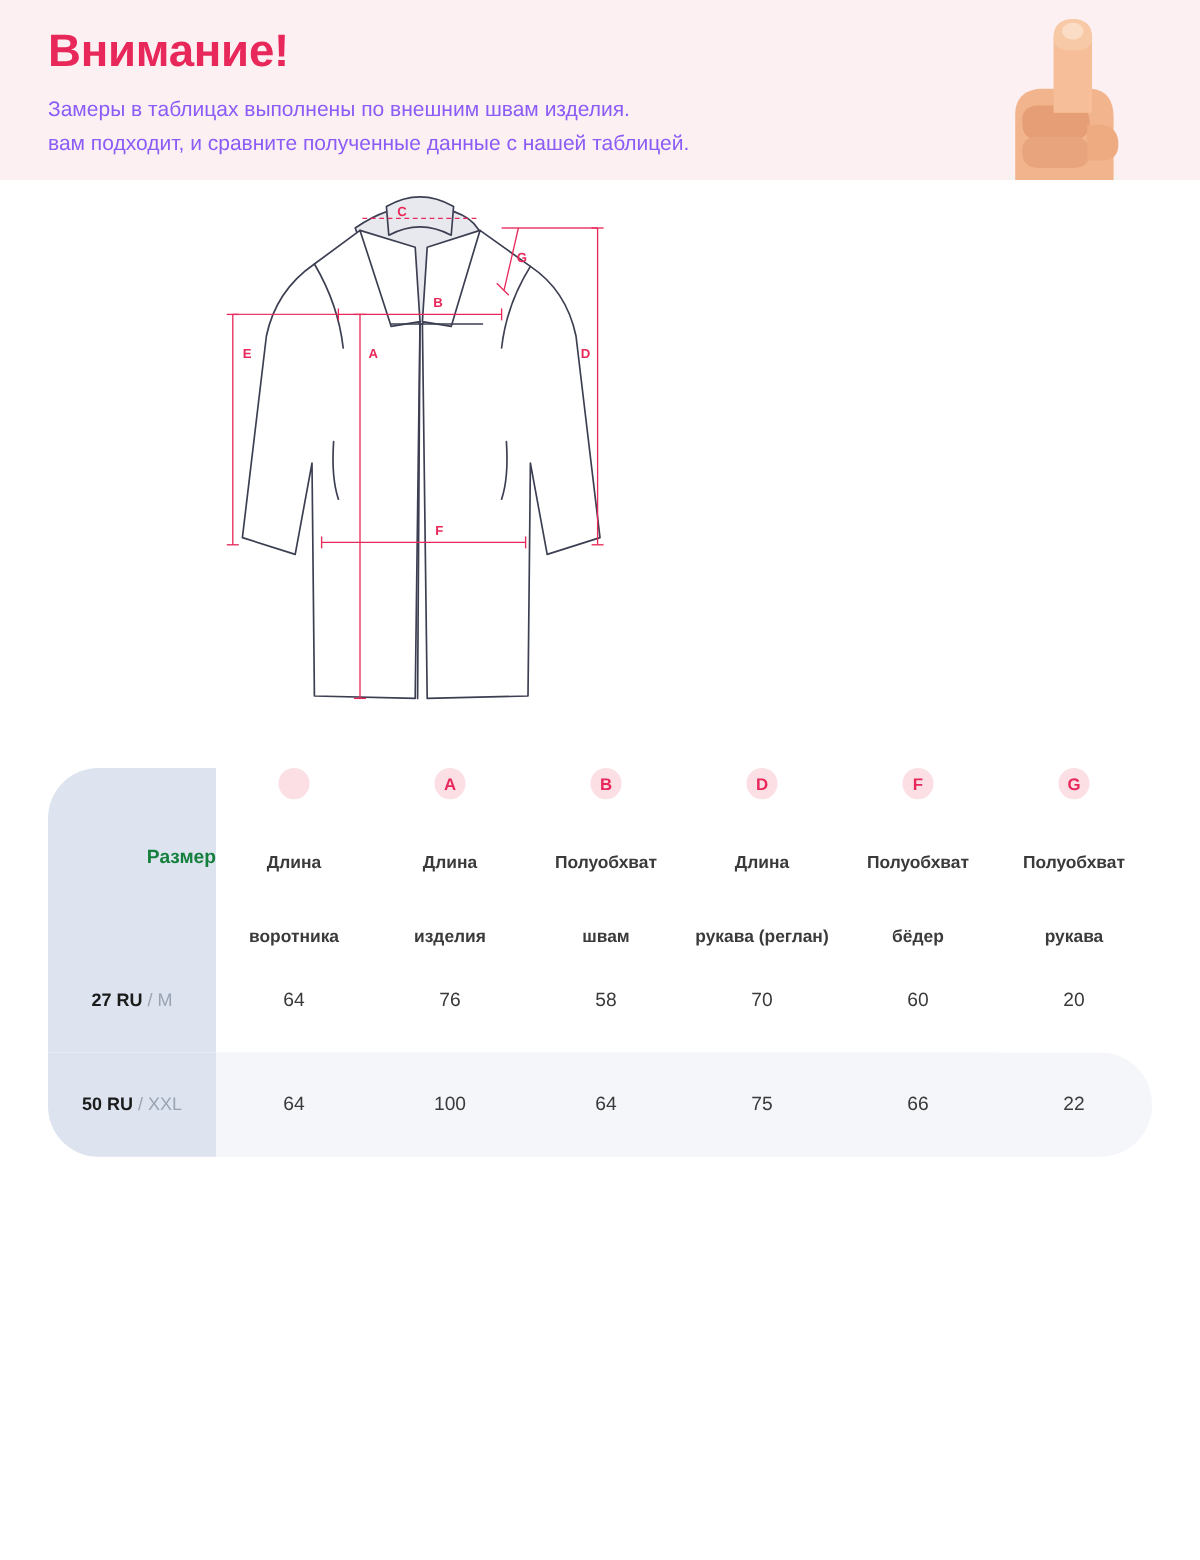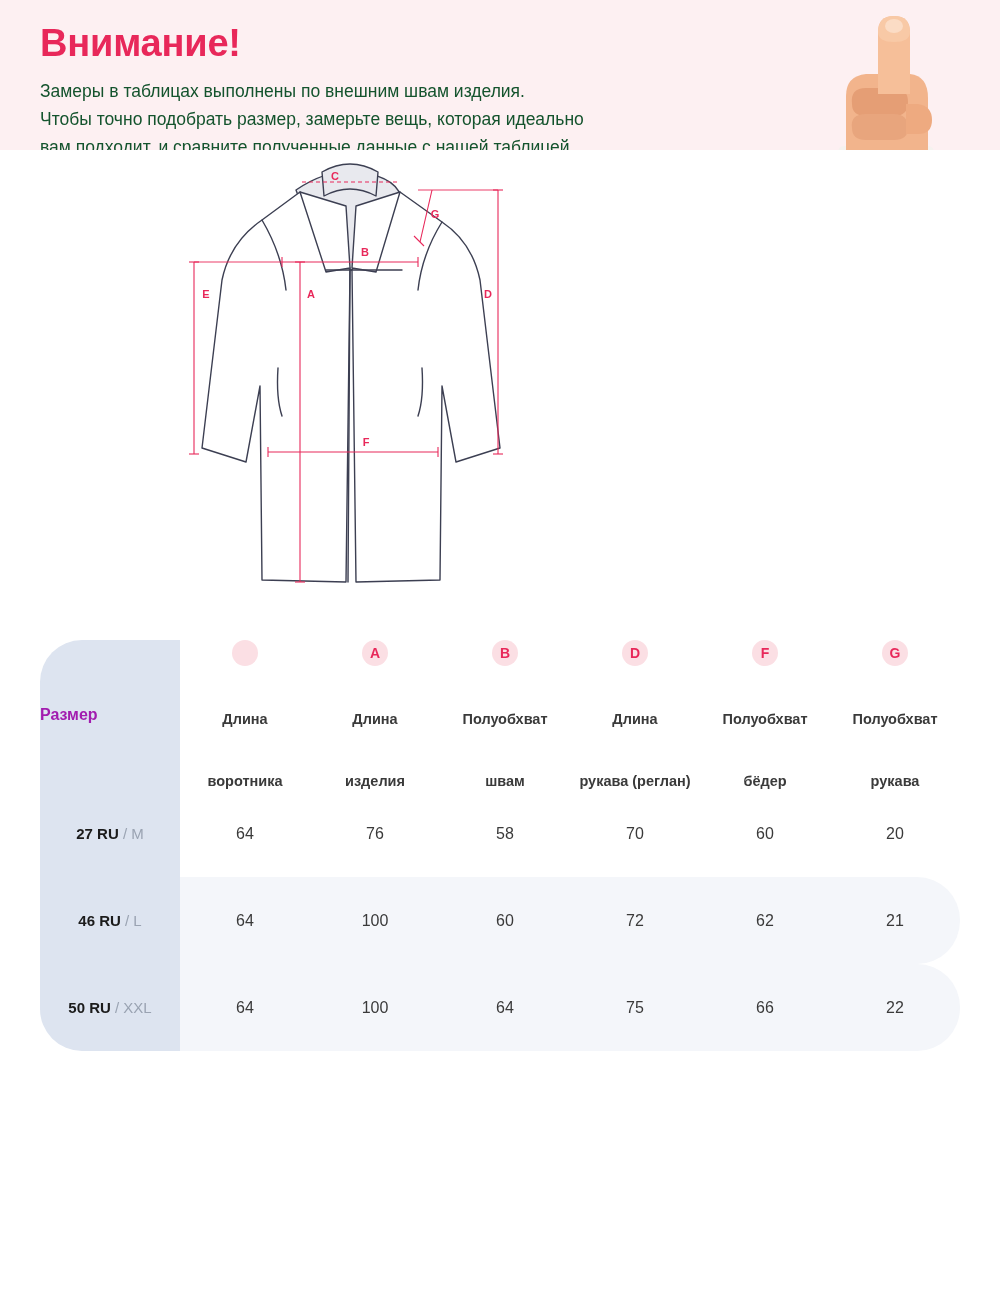--- a/index.html
+++ b/index.html
@@ -26,21 +26,21 @@
   .notice-title {
     font-size: 38px;
     font-weight: bold;
     color: #e8285a;
     margin: 0 0 12px 0;
     letter-spacing: -0.2px;
   }
   .notice-line {
     font-size: 17.5px;
     line-height: 28px;
-    color: #14532d;
+    color: #8b5cf6;
   }
   .hand {
     position: absolute;
     right: 58px;
     top: 8px;
     width: 110px;
     height: 208px;
   }
 
   
@@ -70,24 +70,24 @@
     margin: 0;
   }
 
   
   .hdr-size {
     width: 140px;
     background: #dde4f0;
     border-top-left-radius: 42px;
     height: 100px;
     vertical-align: middle;
-    text-align: left;
+    text-align: right;
     font-size: 16px;
     font-weight: bold;
-    color: #a21caf;
+    color: #15803d;
   }
   .hdr-col {
     height: 100px;
     vertical-align: middle;
     text-align: center;
     background: #ffffff;
   }
   .badge {
     width: 26px;
     height: 26px;
@@ -135,21 +135,20 @@
     border-bottom-right-radius: 43px;
   }
   tr.last-row td.size-cell { border-bottom-left-radius: 42px; }
 </style>
 </head>
 <body>
 
 <div class="notice">
   <div class="notice-title">Внимание!</div>
   <div class="notice-line">Замеры в таблицах выполнены по внешним швам изделия.</div>
-  <div class="notice-line">Чтобы точно подобрать размер, замерьте вещь, которая идеально</div>
   <div class="notice-line">вам подходит, и сравните полученные данные с нашей таблицей.</div>
 
   <div class="hand">
     <svg width="110" height="208" viewBox="0 0 110 208">
 
       <rect x="10" y="158" width="88" height="46" rx="7" fill="#6b2fc4"></rect>
 
       <rect x="6" y="138" width="96" height="28" rx="6" fill="#f5f2ef"></rect>
       <circle cx="54" cy="152" r="5" fill="#2b2b2b"></circle>
 
@@ -289,32 +288,20 @@
           <span class="intl">/ M</span>
         </td>
         <td class="val first">64</td>
         <td class="val">76</td>
         <td class="val">58</td>
         <td class="val">70</td>
         <td class="val">60</td>
         <td class="val last">20</td>
       </tr>
 
-      <tr class="odd">
-        <td class="size-cell">
-          <span class="ru">46 RU</span>
-          <span class="intl">/ L</span>
-        </td>
-        <td class="val first">64</td>
-        <td class="val">100</td>
-        <td class="val">60</td>
-        <td class="val">72</td>
-        <td class="val">62</td>
-        <td class="val last">21</td>
-      </tr>
 
 
       <tr class="odd last-row">
         <td class="size-cell">
           <span class="ru">50 RU</span>
           <span class="intl">/ XXL</span>
         </td>
         <td class="val first">64</td>
         <td class="val">100</td>
         <td class="val">64</td>

